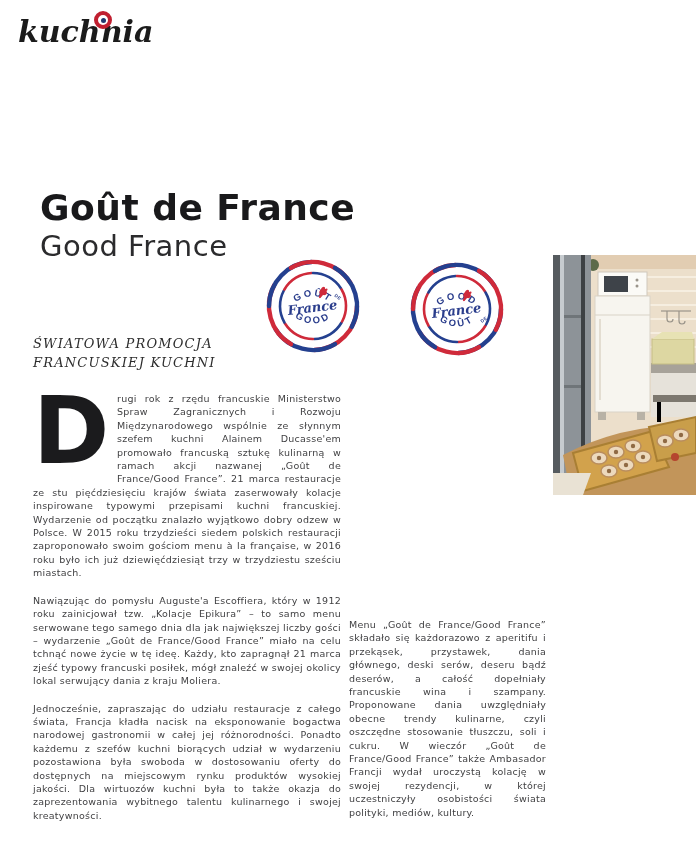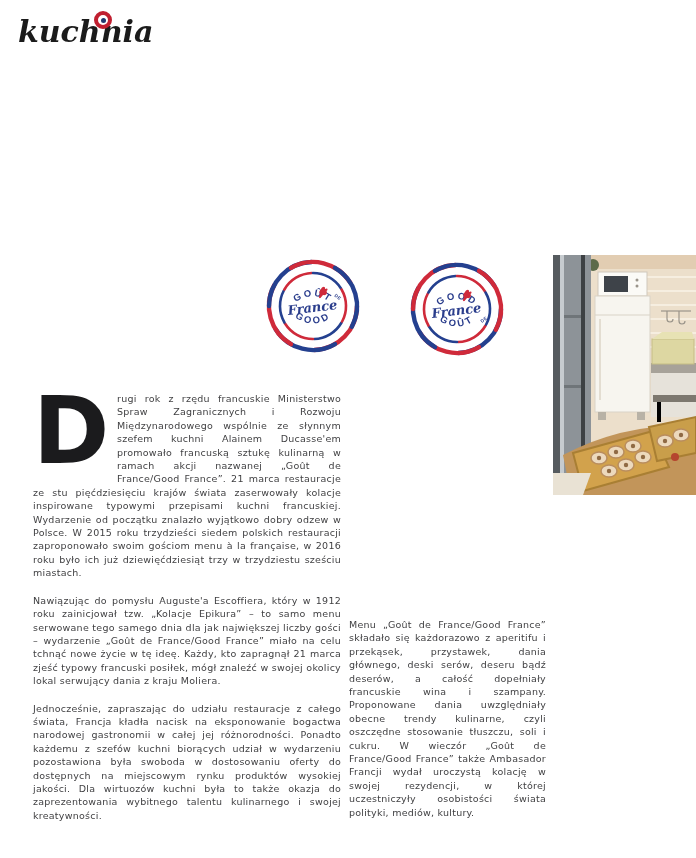--- a/index.html
+++ b/index.html
@@ -75,21 +75,29 @@
 
 <div id="page">
 
   <div id="masthead">
     <span id="logo-word">kuchnia</span>
     <span id="cockade">
         <span class="dot"></span>
       </span>
   </div>
 
-
+  <div id="title-block">
+    <div id="title-main">Goût de France</div>
+    <div id="title-sub">Good France</div>
+  </div>
+
+  <div id="kicker">
+    <div>ŚWIATOWA PROMOCJA</div>
+    <div>FRANCUSKIEJ KUCHNI</div>
+  </div>
 
   <svg id="badge-left" class="badge" viewBox="0 0 100 100">
     <g>
       <path class="arcR outer" d="M 94 50 A 44 44 0 0 1 51.5 94"></path>
       <path class="arcB outer" d="M 94 50 A 44 44 0 0 1 51.5 94" transform="rotate(60 50 50)"></path>
       <path class="arcR outer" d="M 94 50 A 44 44 0 0 1 51.5 94" transform="rotate(120 50 50)"></path>
       <path class="arcB outer" d="M 94 50 A 44 44 0 0 1 51.5 94" transform="rotate(180 50 50)"></path>
       <path class="arcR outer" d="M 94 50 A 44 44 0 0 1 51.5 94" transform="rotate(240 50 50)"></path>
       <path class="arcB outer" d="M 94 50 A 44 44 0 0 1 51.5 94" transform="rotate(300 50 50)"></path>
       <path class="arcB inner" d="M 83 50 A 33 33 0 0 1 67.5 78" transform="rotate(30 50 50)"></path>

